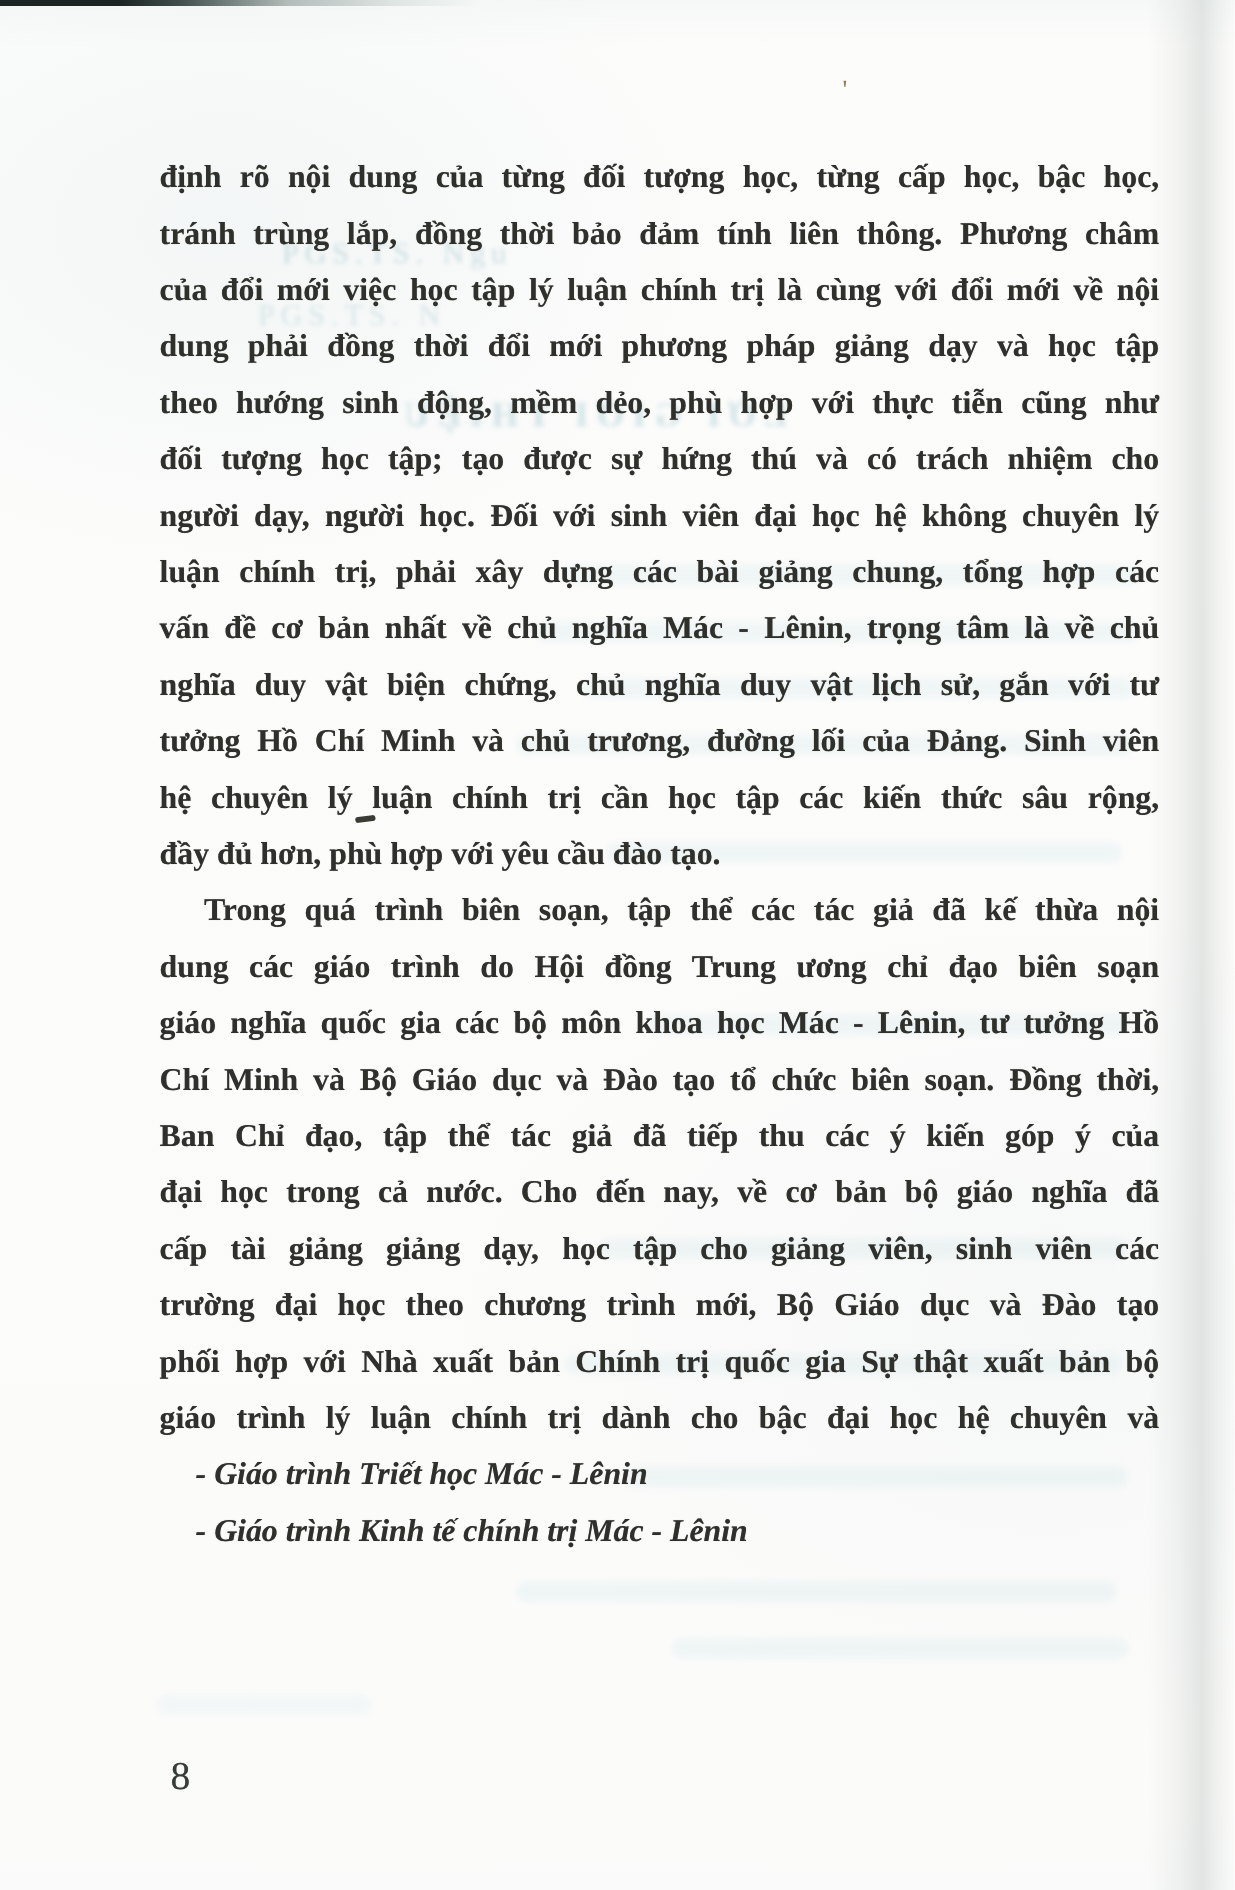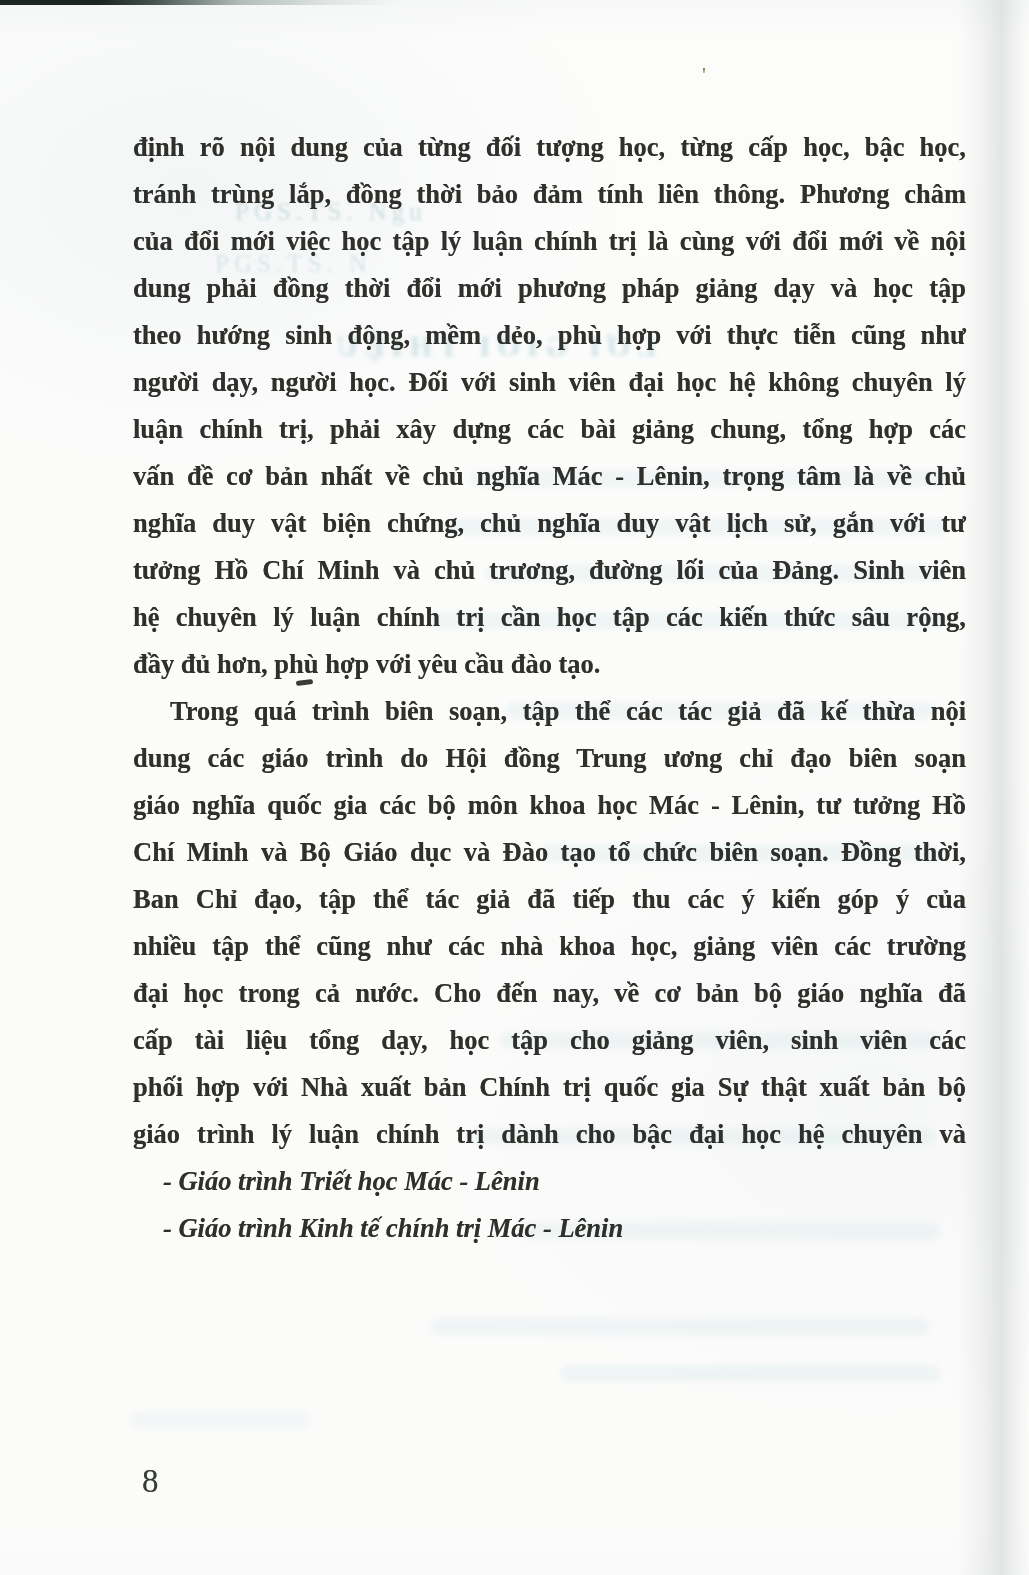--- a/index.html
+++ b/index.html
@@ -114,35 +114,36 @@
   </div>
 
   <div class="corner-mark">'</div>
 
   <div id="text-block" class="text-block">
       <div class="line">định rõ nội dung của từng đối tượng học, từng cấp học, bậc học,</div>
       <div class="line">tránh trùng lắp, đồng thời bảo đảm tính liên thông. Phương châm</div>
       <div class="line">của đổi mới việc học tập lý luận chính trị là cùng với đổi mới về nội</div>
       <div class="line">dung phải đồng thời đổi mới phương pháp giảng dạy và học tập</div>
       <div class="line">theo hướng sinh động, mềm dẻo, phù hợp với thực tiễn cũng như</div>
+      <div class="line">đối tượng học tập; tạo được sự hứng thú và có trách nhiệm cho</div>
       <div class="line">người dạy, người học. Đối với sinh viên đại học hệ không chuyên lý</div>
       <div class="line">luận chính trị, phải xây dựng các bài giảng chung, tổng hợp các</div>
       <div class="line">vấn đề cơ bản nhất về chủ nghĩa Mác - Lênin, trọng tâm là về chủ</div>
       <div class="line">nghĩa duy vật biện chứng, chủ nghĩa duy vật lịch sử, gắn với tư</div>
       <div class="line">tưởng Hồ Chí Minh và chủ trương, đường lối của Đảng. Sinh viên</div>
       <div class="line">hệ chuyên lý luận chính trị cần học tập các kiến thức sâu rộng,</div>
       <div class="line noj">đầy đủ hơn, phù hợp với yêu cầu đào tạo.</div>
       <div class="line indent">Trong quá trình biên soạn, tập thể các tác giả đã kế thừa nội</div>
       <div class="line">dung các giáo trình do Hội đồng Trung ương chỉ đạo biên soạn</div>
       <div class="line">giáo nghĩa quốc gia các bộ môn khoa học Mác - Lênin, tư tưởng Hồ</div>
       <div class="line">Chí Minh và Bộ Giáo dục và Đào tạo tổ chức biên soạn. Đồng thời,</div>
       <div class="line">Ban Chỉ đạo, tập thể tác giả đã tiếp thu các ý kiến góp ý của</div>
-      <div class="line">nhiều tập thể cũng như các nhà khoa học, giảng viên các trường</div>
       <div class="line">đại học trong cả nước. Cho đến nay, về cơ bản bộ giáo nghĩa đã</div>
-      <div class="line">cấp tài liệu tổng dạy, học tập cho giảng viên, sinh viên các</div>
+      <div class="line">cấp tài giảng giảng dạy, học tập cho giảng viên, sinh viên các</div>
+      <div class="line">trường đại học theo chương trình mới, Bộ Giáo dục và Đào tạo</div>
       <div class="line">phối hợp với Nhà xuất bản Chính trị quốc gia Sự thật xuất bản bộ</div>
       <div class="line">giáo trình lý luận chính trị dành cho bậc đại học hệ chuyên và</div>
       <div class="line noj list">- Giáo trình Triết học Mác - Lênin</div>
       <div class="line noj list">- Giáo trình Kinh tế chính trị Mác - Lênin</div>
     </div>
 
   <div class="ink-speck"></div>
 
   <div class="page-number">8</div>
 

